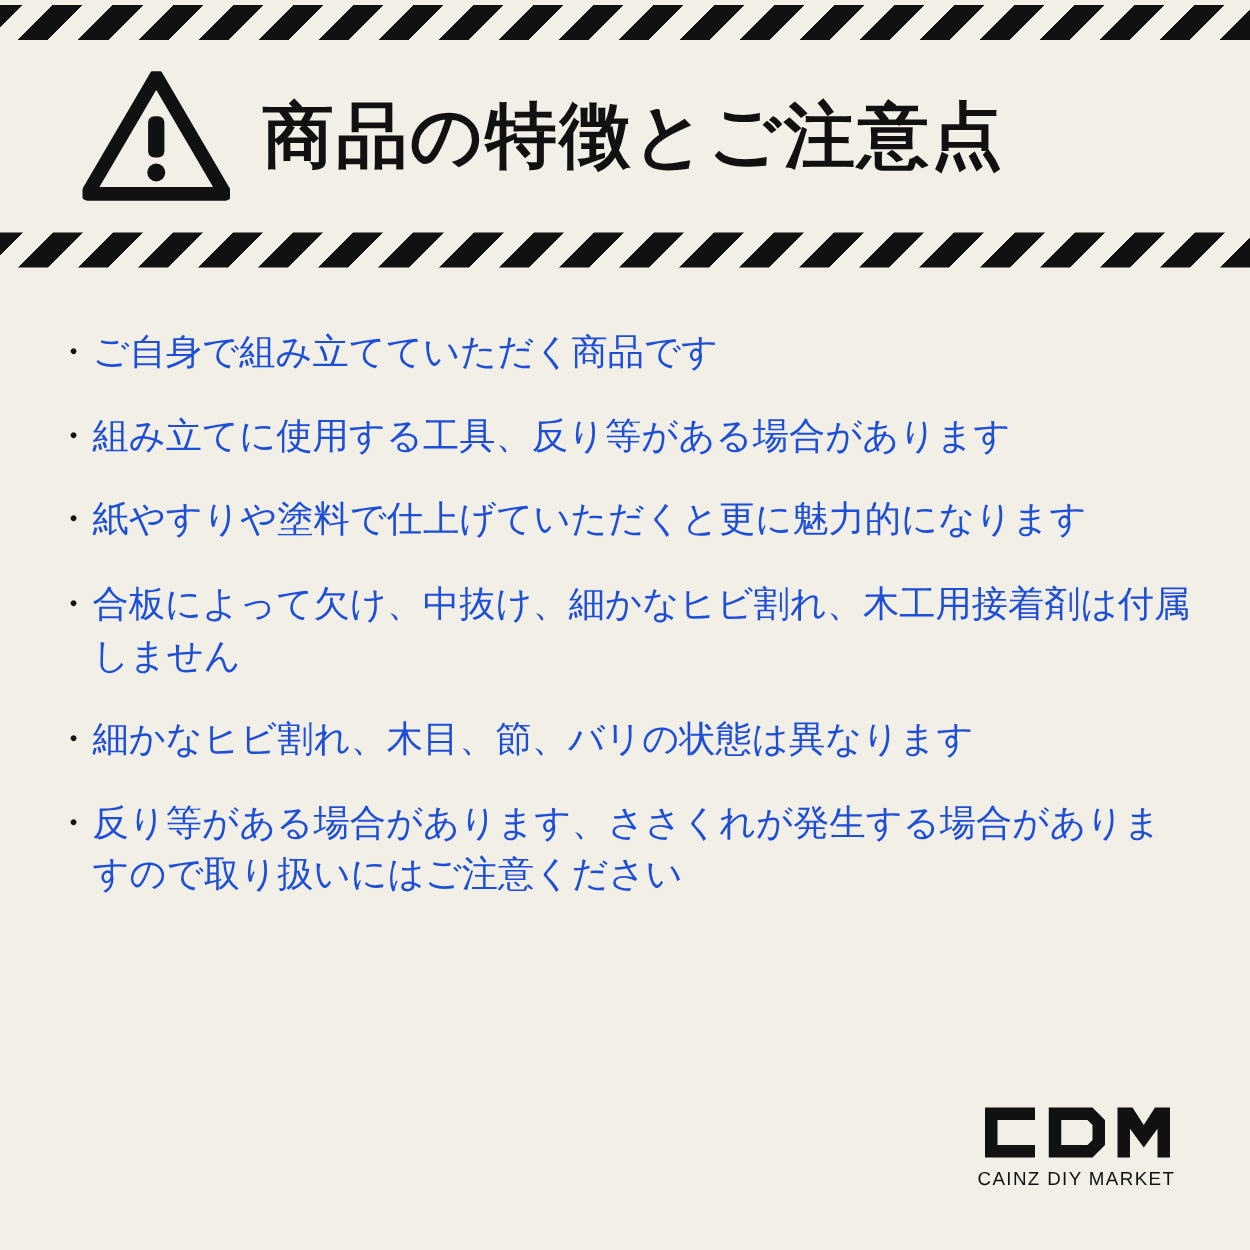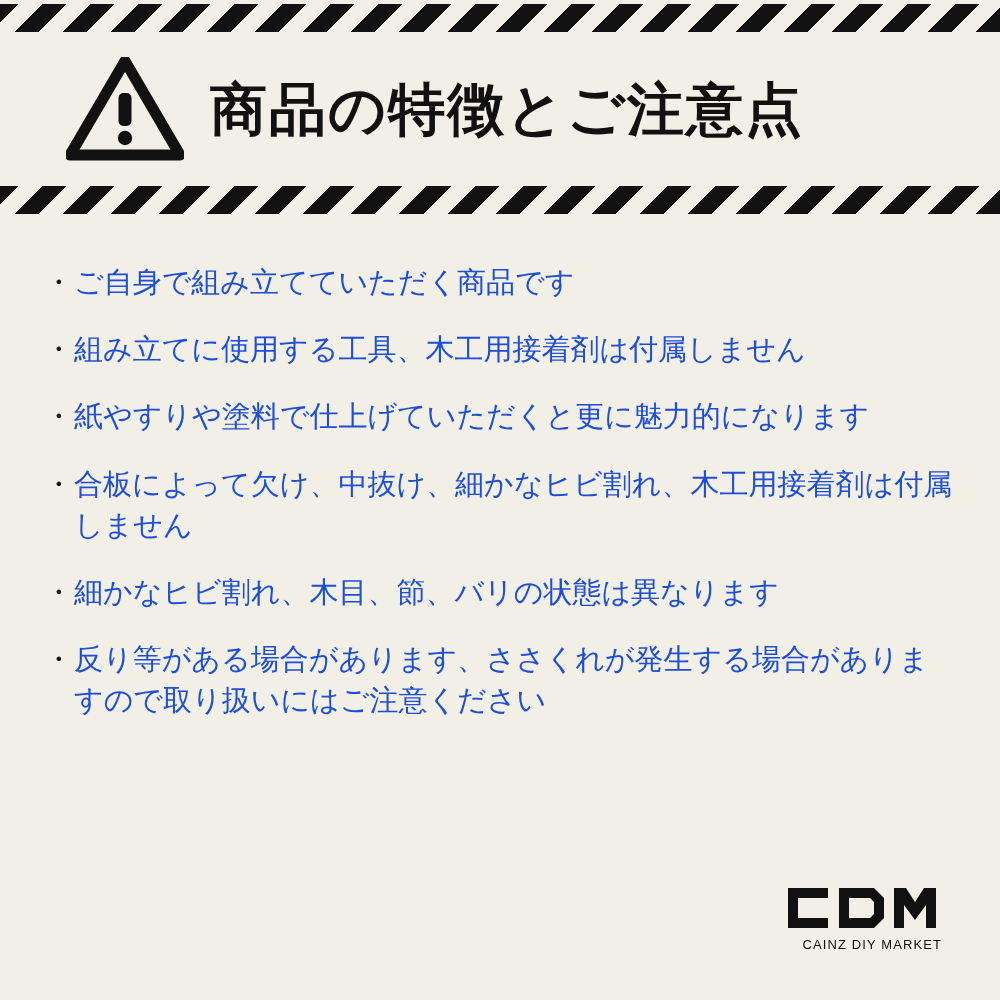--- a/index.html
+++ b/index.html
@@ -119,25 +119,25 @@
     width: 160px;
     text-align: center;
   }
   .logo-mark {
     display: block;
     margin: 0 auto;
     height: 44px;
   }
   .logo-sub {
     margin-top: 7px;
-    font-size: 13px;
+    font-size: 15px;
     letter-spacing: 1.1px;
     color: #111111;
     font-weight: normal;
-    text-align: right;
+    text-align: left;
   }
 </style>
 </head>
 <body>
 
 <div class="page">
 
   <div class="header">
     <div class="stripe-bar stripe-top"></div>
 
@@ -155,21 +155,21 @@
 
   <div class="content">
 
     <div class="note-item">
       <span class="bullet">・</span>
       <span class="note-text">ご自身で組み立てていただく商品です</span>
     </div>
 
     <div class="note-item">
       <span class="bullet">・</span>
-      <span class="note-text">組み立てに使用する工具、木工用接着剤は付属しません</span>
+      <span class="note-text">組み立てに使用する工具、反り等がある場合があります</span>
     </div>
 
     <div class="note-item">
       <span class="bullet">・</span>
       <span class="note-text">紙やすりや塗料で仕上げていただくと更に魅力的になります</span>
     </div>
 
     <div class="note-item">
       <span class="bullet">・</span>
       <span class="note-text">合板によって欠け、中抜け、細かなヒビ割れ、木工用接着剤は付属しません</span>

